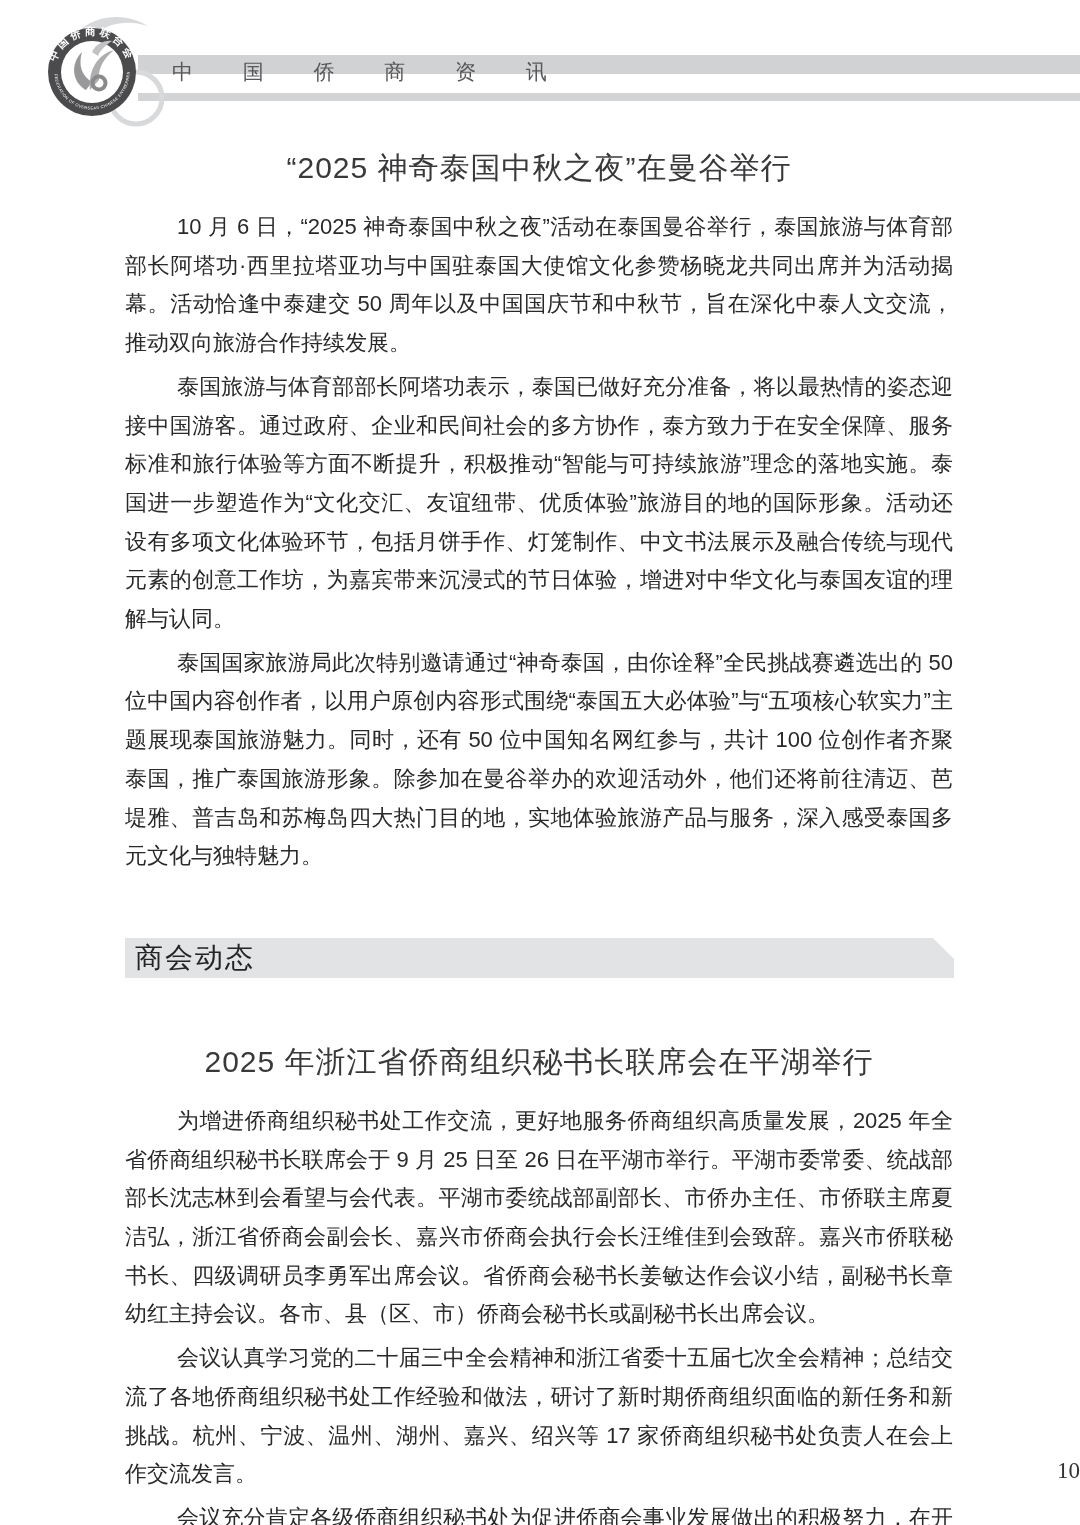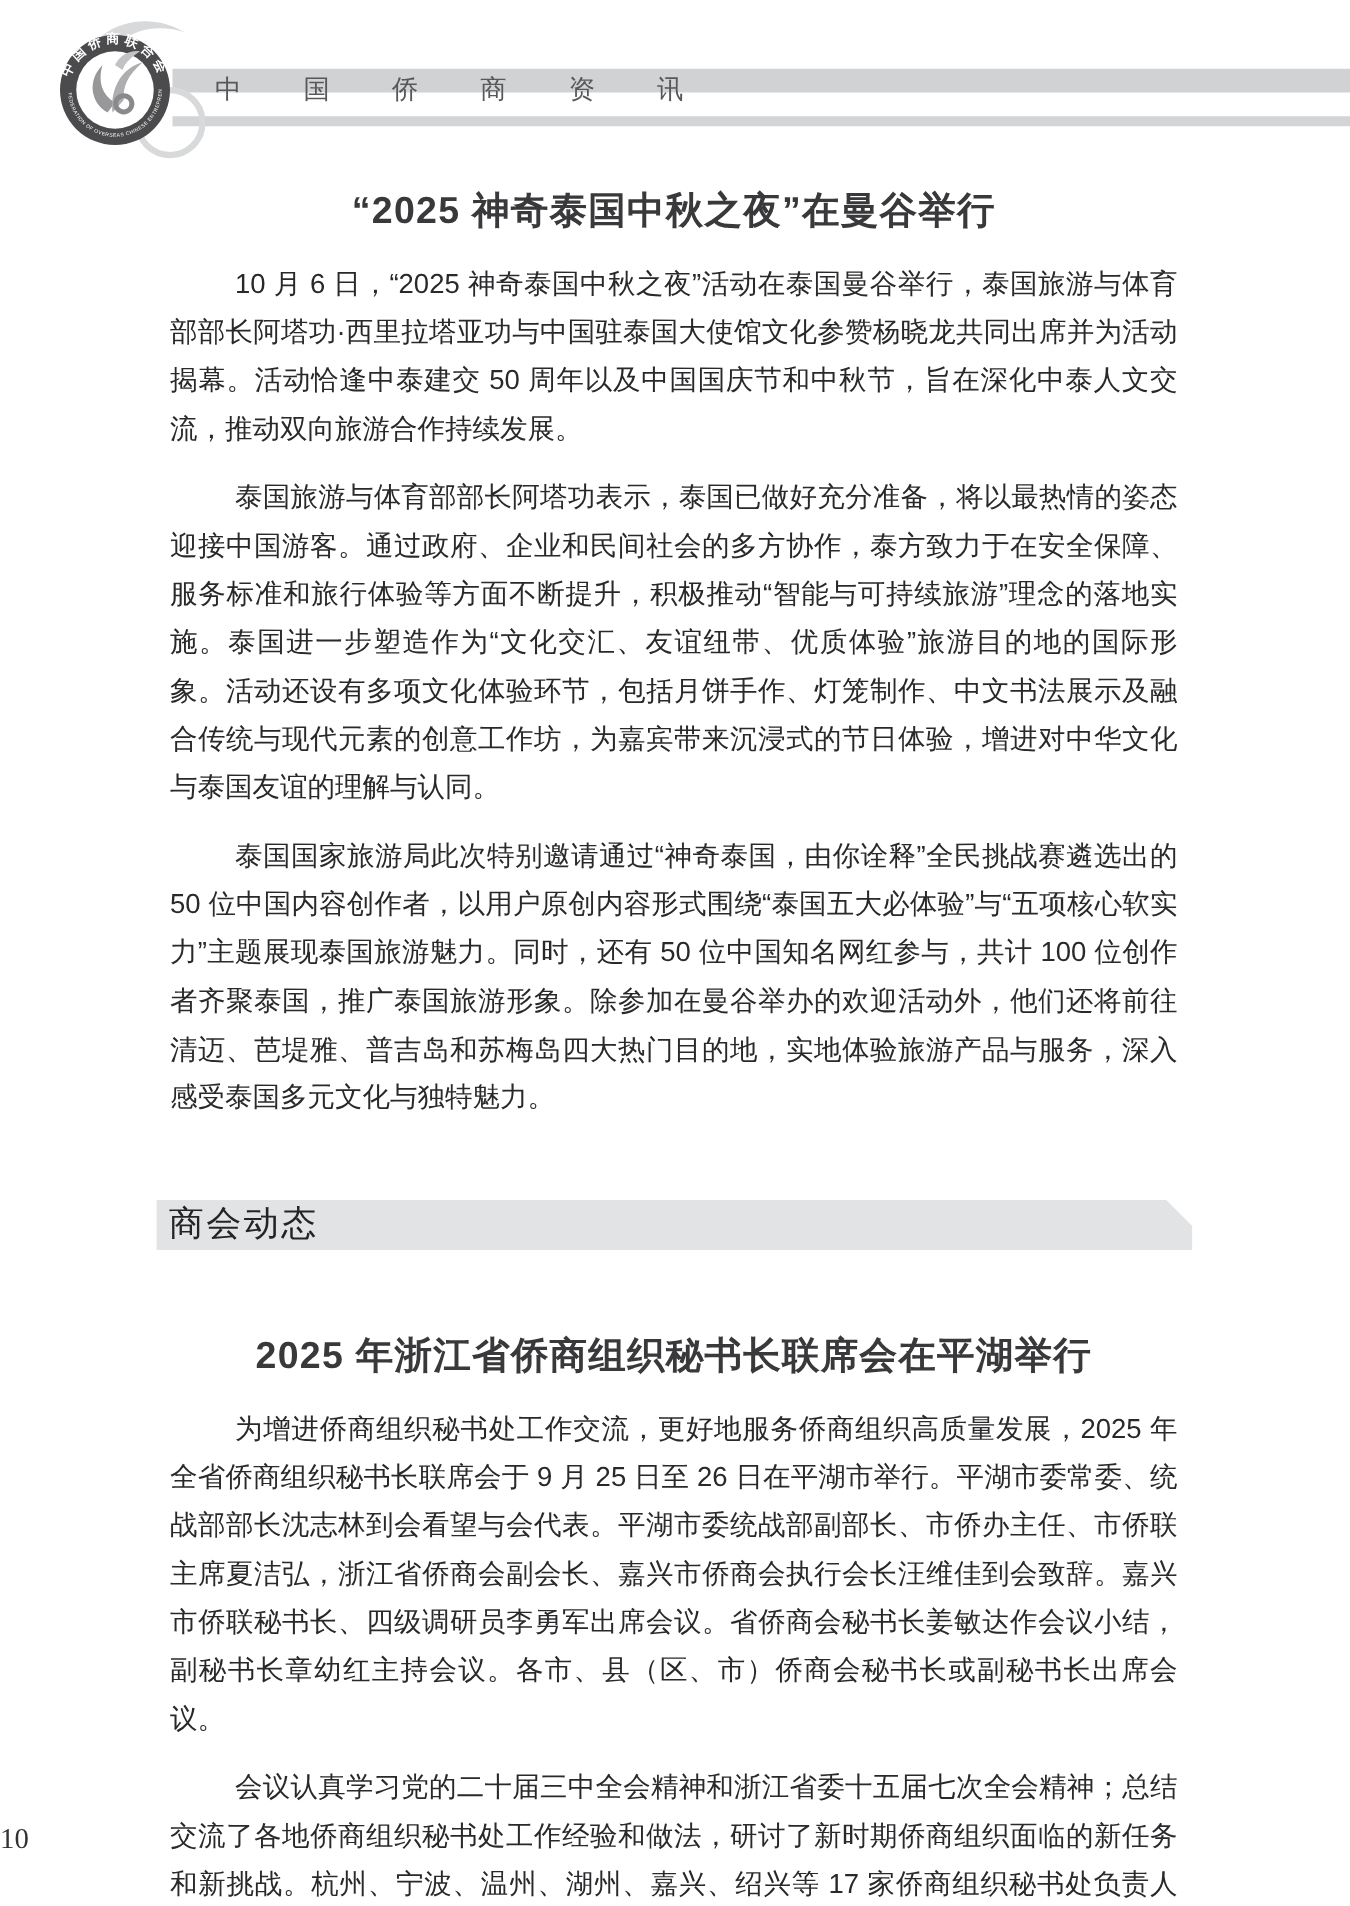--- a/index.html
+++ b/index.html
@@ -43,29 +43,29 @@
   }
 
   
   .content {
     position: absolute;
     left: 120px; right: 122px; top: 0;
   }
   .article-title {
     margin-top: 148px;
     font-size: 30px;
-    font-weight: 700;
+    font-weight: 400;
     letter-spacing: 1px;
     text-align: center;
     color: #39393b;
     font-family: "Liberation Sans", sans-serif;
   }
   .article-title.second { margin-top: 64px; }
   .body-para {
-    margin: 16px;
+    margin: 5px;
     font-size: 22px;
     line-height: 38.7px;
     text-align: justify;
     text-justify: inter-ideograph;
     text-indent: 52px;
     color: #29292b;
   }
   .body-para.first { margin-top: 19px; }
   .source-line {
     margin: 0;
@@ -89,21 +89,21 @@
     font-size: 28px;
     color: #242426;
     font-family: "Liberation Serif", serif;
     letter-spacing: 2px;
   }
 
   
   .page-number {
     position: absolute;
     left: 0; right: 0; top: 1458px;
-    text-align: left;
+    text-align: right;
     font-size: 23px;
     color: #333335;
     font-family: "Liberation Serif", serif;
   }
 </style>
 </head>
 <body>
 
 <div class="page">
 

